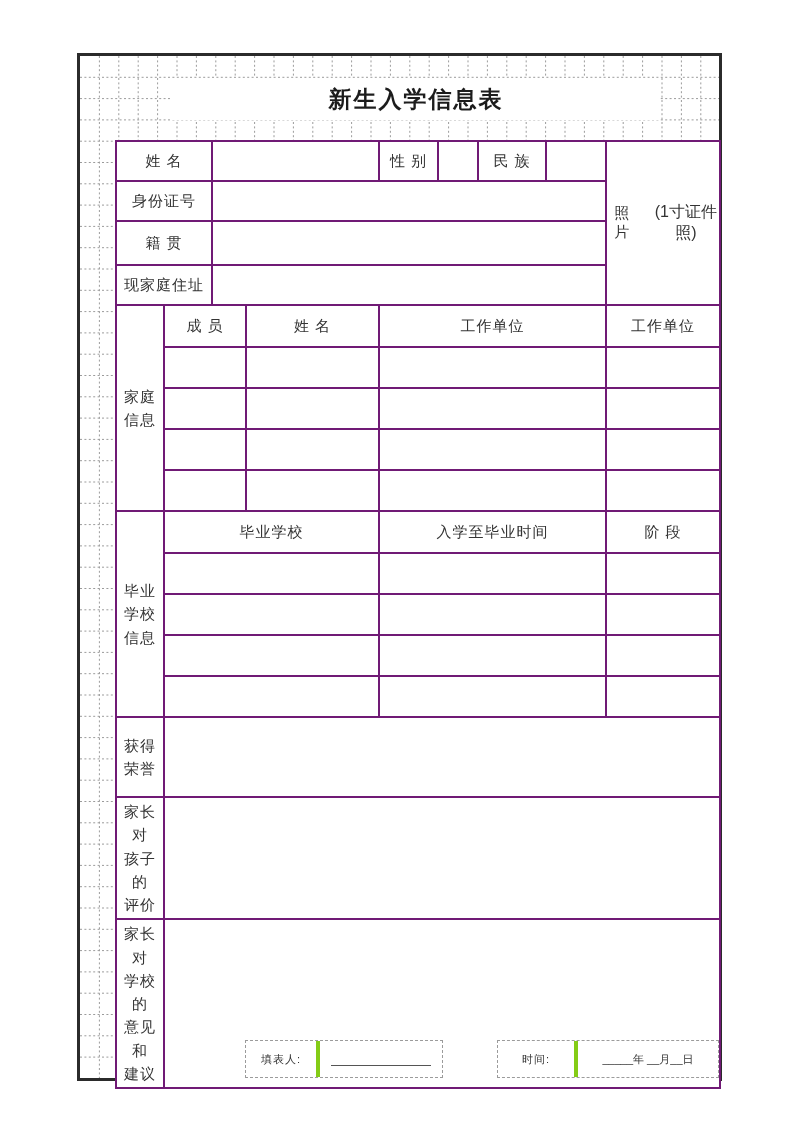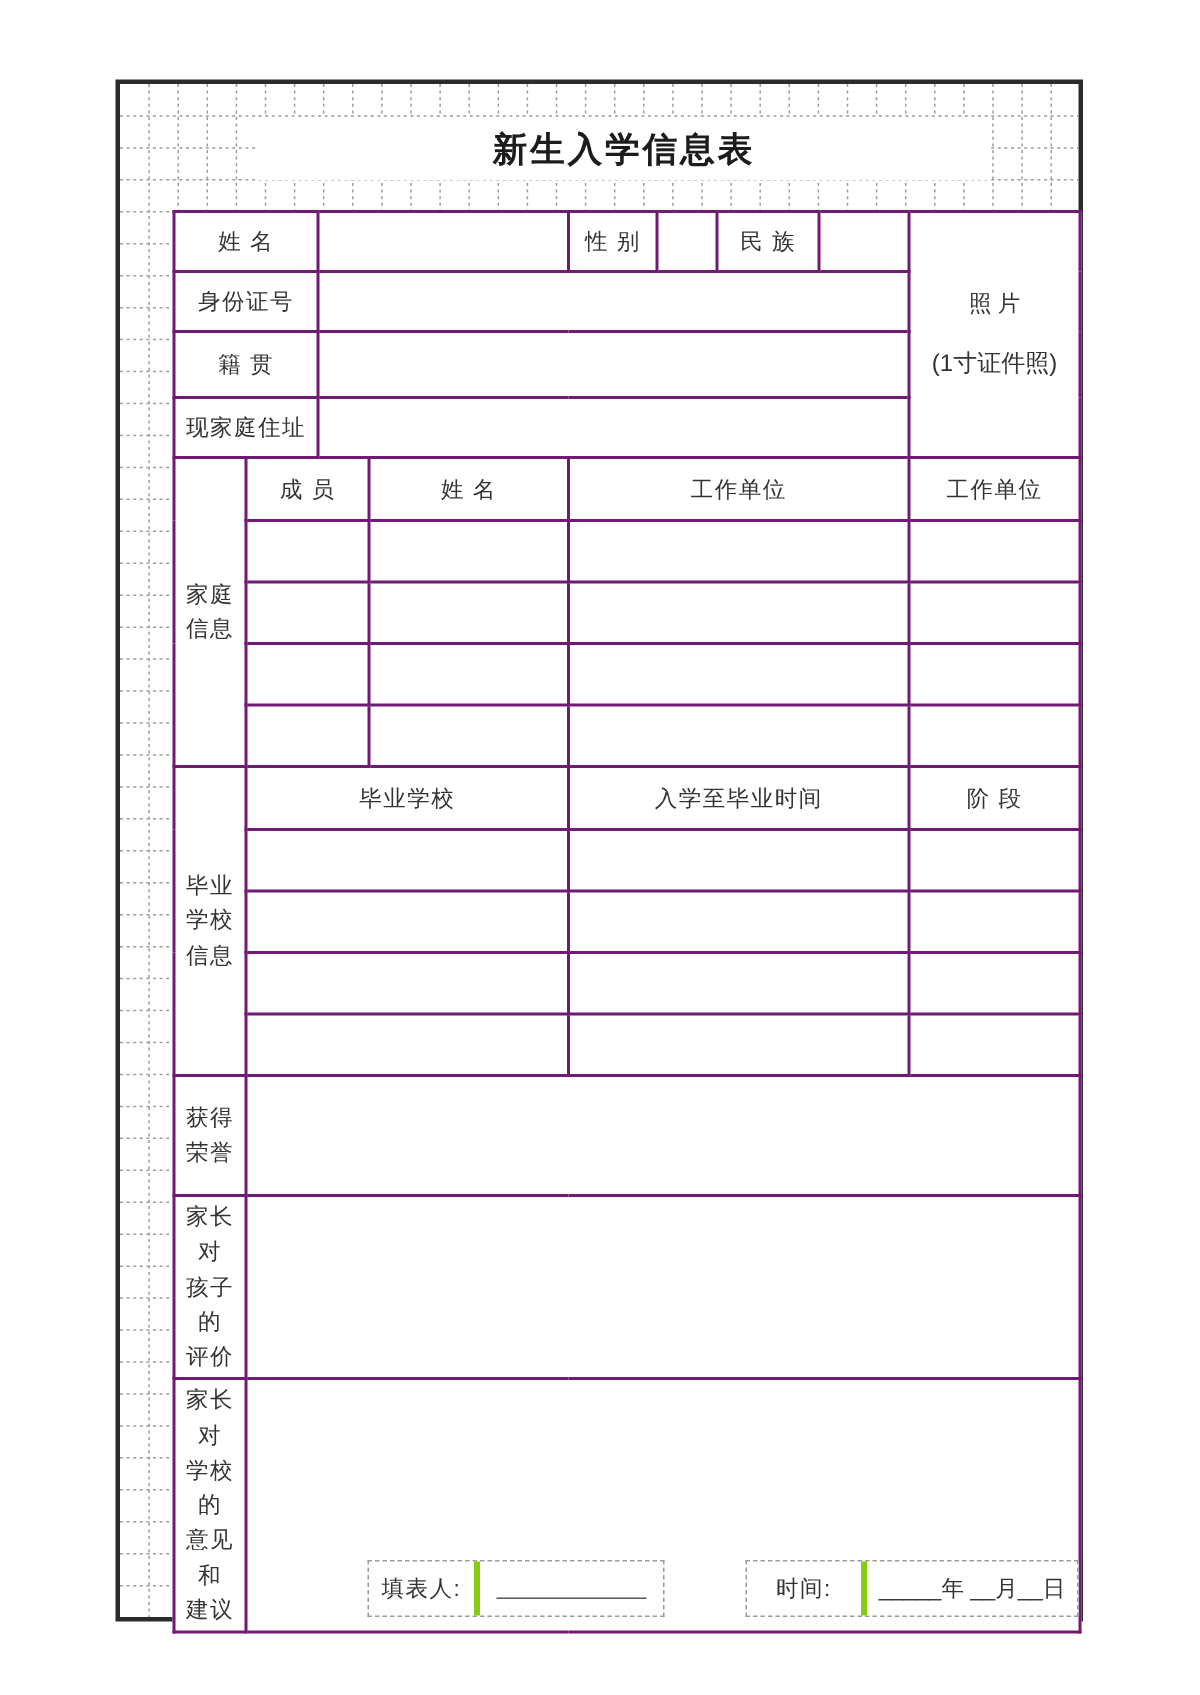--- a/index.html
+++ b/index.html
@@ -19,26 +19,26 @@
                font-size:23px; font-weight:700; color:#1c1c1c; letter-spacing:2px; }
 
   
   table.form { position:absolute; left:35px; top:84px; width:604px;
                border-collapse:collapse; table-layout:fixed; background:#ffffff; }
   table.form td { border:2px solid #701a75; background:#ffffff; font-size:15px; color:#333;
                   text-align:center; vertical-align:middle; padding:2px; }
   td.lbl { letter-spacing:1px; }
   td.sec-label { white-space:pre-line; line-height:1.55; letter-spacing:1px; }
   td.photo-cell { vertical-align:middle; }
-  .photo-inner { display:flex; flex-direction:column; align-items:center; gap:20px; }
+  .photo-inner { display:flex; flex-direction:row; align-items:center; gap:20px; }
   .photo-note { font-size:16px; }
 
   
   .footer-cell { position:absolute; background:#ffffff; border:1px dashed #9b9b9b;
-                 display:flex; align-items:stretch; font-size:15px; color:#333; }
+                 display:flex; align-items:stretch; font-size:11px; color:#333; }
   .fc-part { display:flex; align-items:center; justify-content:center; }
   .fc-divider { border-left:4px solid #84cc16; }
   .blank-line { display:inline-block; width:100px; height:1px; border-bottom:1.6px solid #555;
                 margin-top:12px; }
   .footer-filler { left:165px; top:984px; width:198px; height:38px; }
   .footer-time   { left:417px; top:984px; width:222px; height:38px; }
   .fc-label { letter-spacing:1px; }
 </style>
 </head>
 <body>

